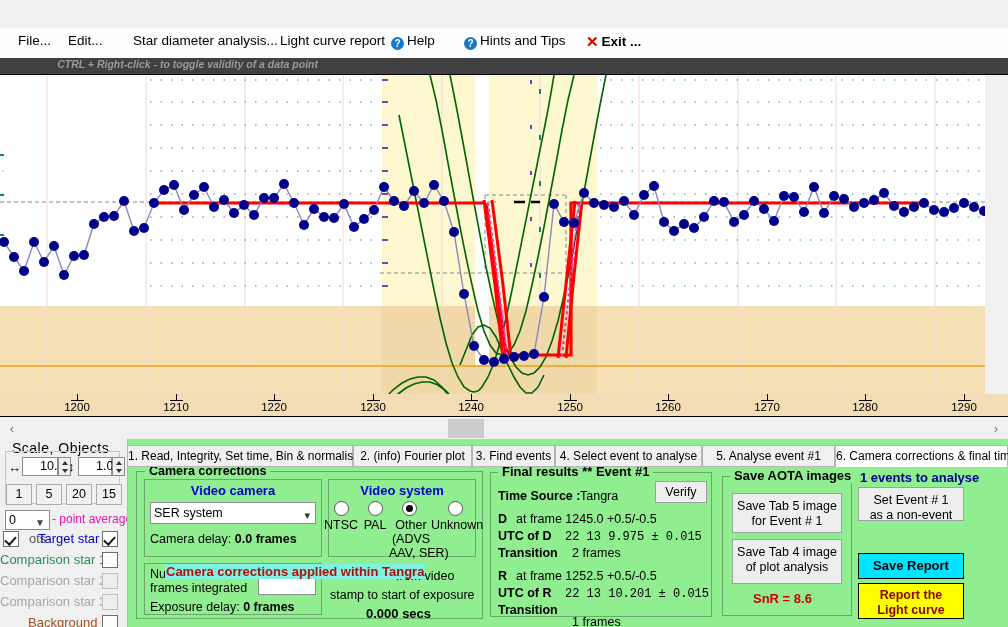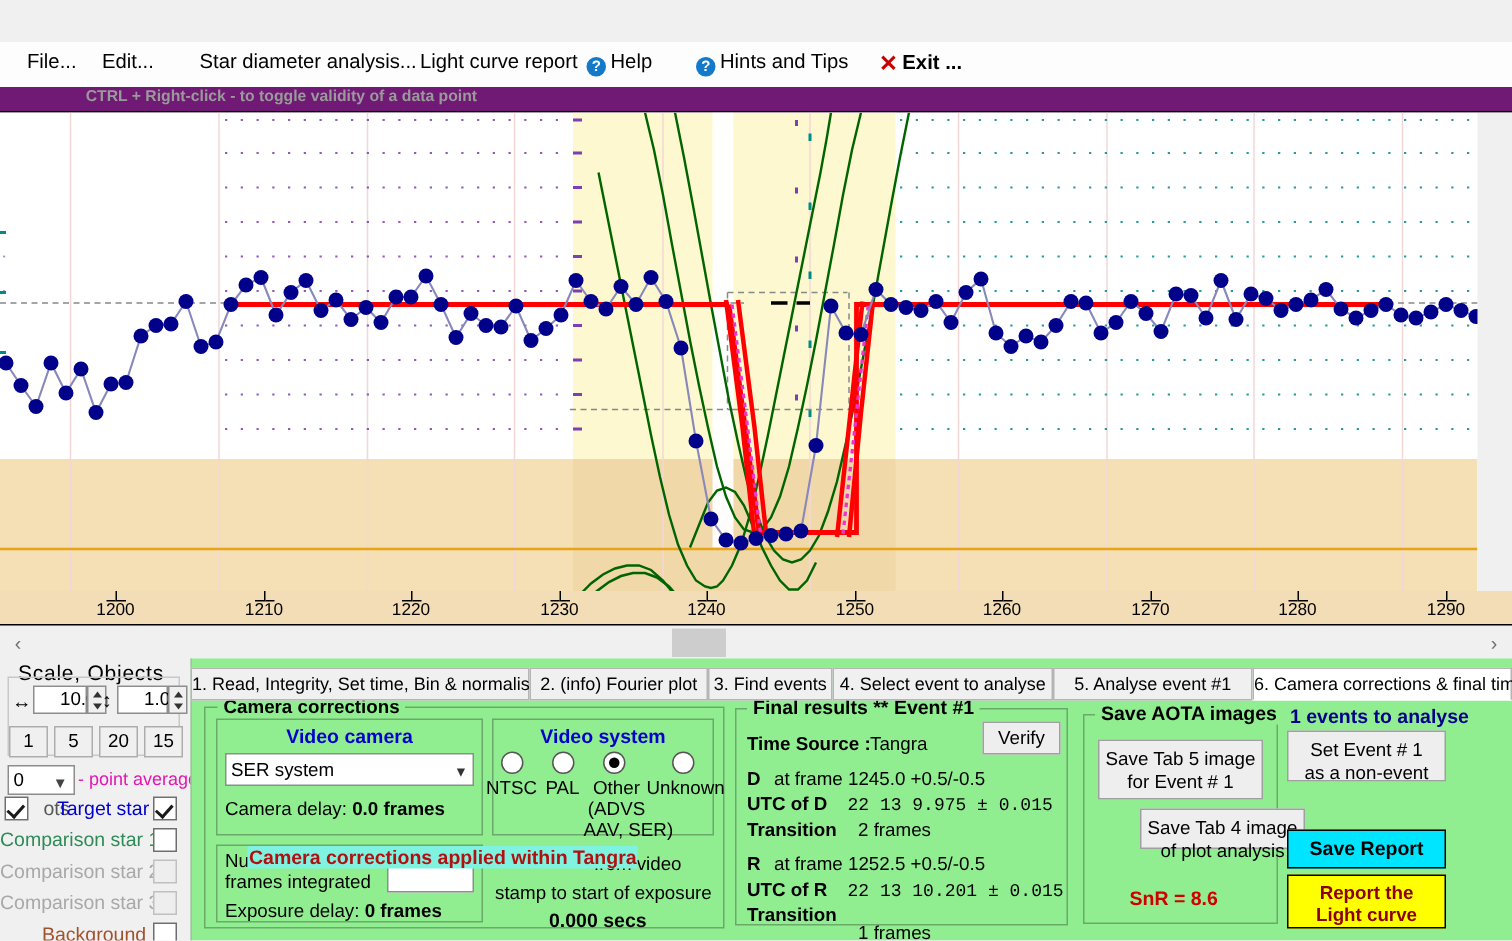--- a/index.html
+++ b/index.html
@@ -26,21 +26,21 @@
   }
   .mi{position:absolute;top:5px;font-size:13.5px;color:#000;cursor:default;white-space:nowrap;}
   .mi.bold{font-weight:bold;}
   .helpico{
     display:inline-block;width:13px;height:13px;border-radius:50%;
     background:#1479c9;color:#fff;font-size:10px;line-height:13px;
     text-align:center;font-weight:bold;vertical-align:-2px;margin-right:3px;
   }
   .xmark{color:#cc0000;font-weight:bold;font-size:15px;margin-right:3px;vertical-align:-1px;}
   .hint-strip{
-    position:absolute;left:0;top:58px;width:1008px;height:16px;background:#701a75;
+    position:absolute;left:0;top:58px;width:1008px;height:16px;background:#404040;font-style:italic;
   }
   .hint-strip span{
     position:absolute;right:690px;top:0px;font-size:10.5px;color:#9a9a9a;font-weight:bold;white-space:nowrap;
   }
   .rc-note{
     position:absolute;left:695px;top:36px;font-size:12.5px;font-weight:bold;color:#000;
     background:#ececec;padding:1px 2px;white-space:nowrap;
   }
 
   
@@ -675,21 +675,21 @@
       <div class="res-lbl" style="left:370px;top:164px;">Transition</div>
       <div class="res-val" style="left:444px;top:176px;">1 frames</div>
 
       <div class="fieldset" style="left:594px;top:37px;width:130px;height:140px;">
         <span class="fr-title">Save AOTA images</span>
       </div>
       <div class="btn b2" style="left:604px;top:54px;width:110px;height:40px;">
         <div>Save Tab 5 image</div>
         <div>for Event # 1</div>
       </div>
-      <div class="btn b2" style="left:632px;top:100px;width:110px;height:27px;">
+      <div class="btn b2" style="left:604px;top:100px;width:110px;height:45px;">
         <div>Save Tab 4 image</div>
         <div>of plot analysis</div>
       </div>
       <div class="snr" style="left:625px;top:152px;">SnR = 8.6</div>
 
       <div class="evts" style="left:732px;top:31px;">1  events to analyse</div>
       <div class="btn b2" style="left:730px;top:48px;width:106px;height:34px;">
         <div>Set Event # 1</div>
         <div>as a non-event</div>
       </div>

